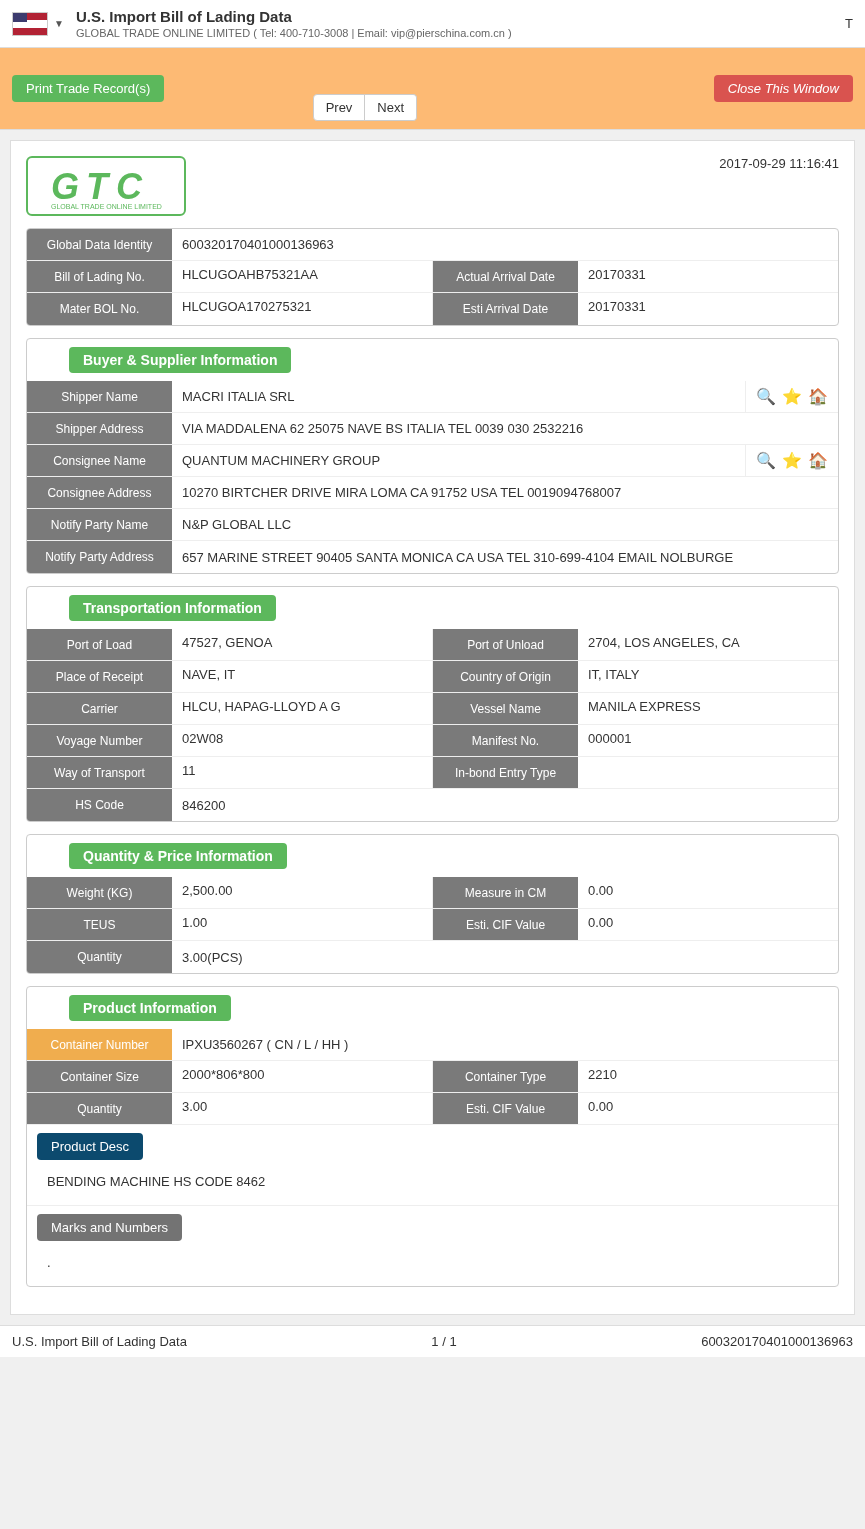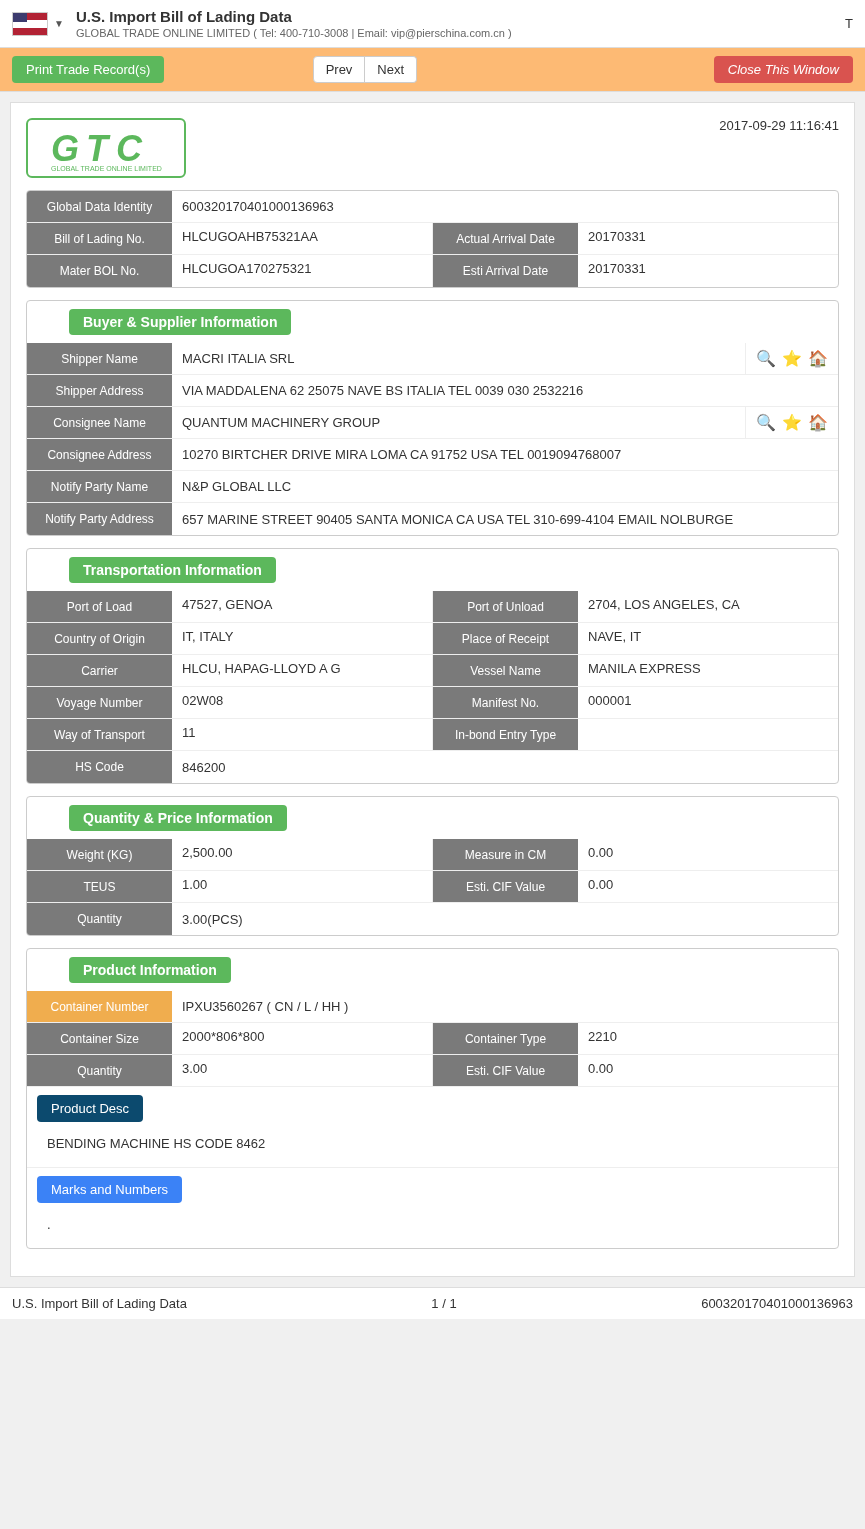--- a/index.html
+++ b/index.html
@@ -48,20 +48,21 @@
       cursor: pointer;
       font-size: 13px;
     }
     .btn-nav {
       background: #fff;
       border: 1px solid #ccc;
       padding: 5px 12px;
       cursor: pointer;
       font-size: 13px;
       color: #333;
+      margin-top: 38px;
     }
     .btn-nav:first-of-type { border-radius: 4px 0 0 4px; }
     .btn-nav:last-of-type { border-radius: 0 4px 4px 0; border-left: none; }
     .nav-group { margin: 0 auto; display: flex; }
     .btn-close {
       background: #d9534f;
       color: #fff;
       border: none;
       padding: 6px 14px;
       border-radius: 4px;
@@ -328,26 +329,26 @@
         <div class="half-value">47527, GENOA</div>
       </div>
       <div class="half">
         <div class="field-label">Port of Unload</div>
         <div class="half-value">2704, LOS ANGELES, CA</div>
       </div>
     </div>
 
     <div class="info-double-row">
       <div class="half">
+        <div class="field-label">Place of Receipt</div>
+        <div class="half-value">NAVE, IT</div>
+      </div>
+      <div class="half">
         <div class="field-label">Country of Origin</div>
         <div class="half-value">IT, ITALY</div>
-      </div>
-      <div class="half">
-        <div class="field-label">Place of Receipt</div>
-        <div class="half-value">NAVE, IT</div>
       </div>
     </div>
 
     <div class="info-double-row">
       <div class="half">
         <div class="field-label">Carrier</div>
         <div class="half-value">HLCU, HAPAG-LLOYD A G</div>
       </div>
       <div class="half">
         <div class="field-label">Vessel Name</div>
@@ -447,21 +448,21 @@
         <div class="half-value">0.00</div>
       </div>
     </div>
 
     <div class="info-row" style="flex-direction: column; align-items: flex-start; padding: 8px 10px; border-bottom: 1px solid #eee;">
       <button class="btn-print" style="margin-bottom: 6px; background: #0c4a6e;">Product Desc</button>
       <div class="product-desc-value">BENDING MACHINE HS CODE 8462</div>
     </div>
 
     <div class="info-row" style="flex-direction: column; align-items: flex-start; padding: 8px 10px;">
-      <button class="btn-print" style="margin-bottom: 6px; background: #3b82f6;">Marks and Numbers</button>
+      <button class="btn-print" style="margin-bottom: 6px; background: #737373;">Marks and Numbers</button>
       <div class="product-desc-value">.</div>
     </div>
   </div>
 
 </div>
 
 <div class="footer">
   <span>U.S. Import Bill of Lading Data</span>
   <span>1 / 1</span>
   <span>600320170401000136963</span>

